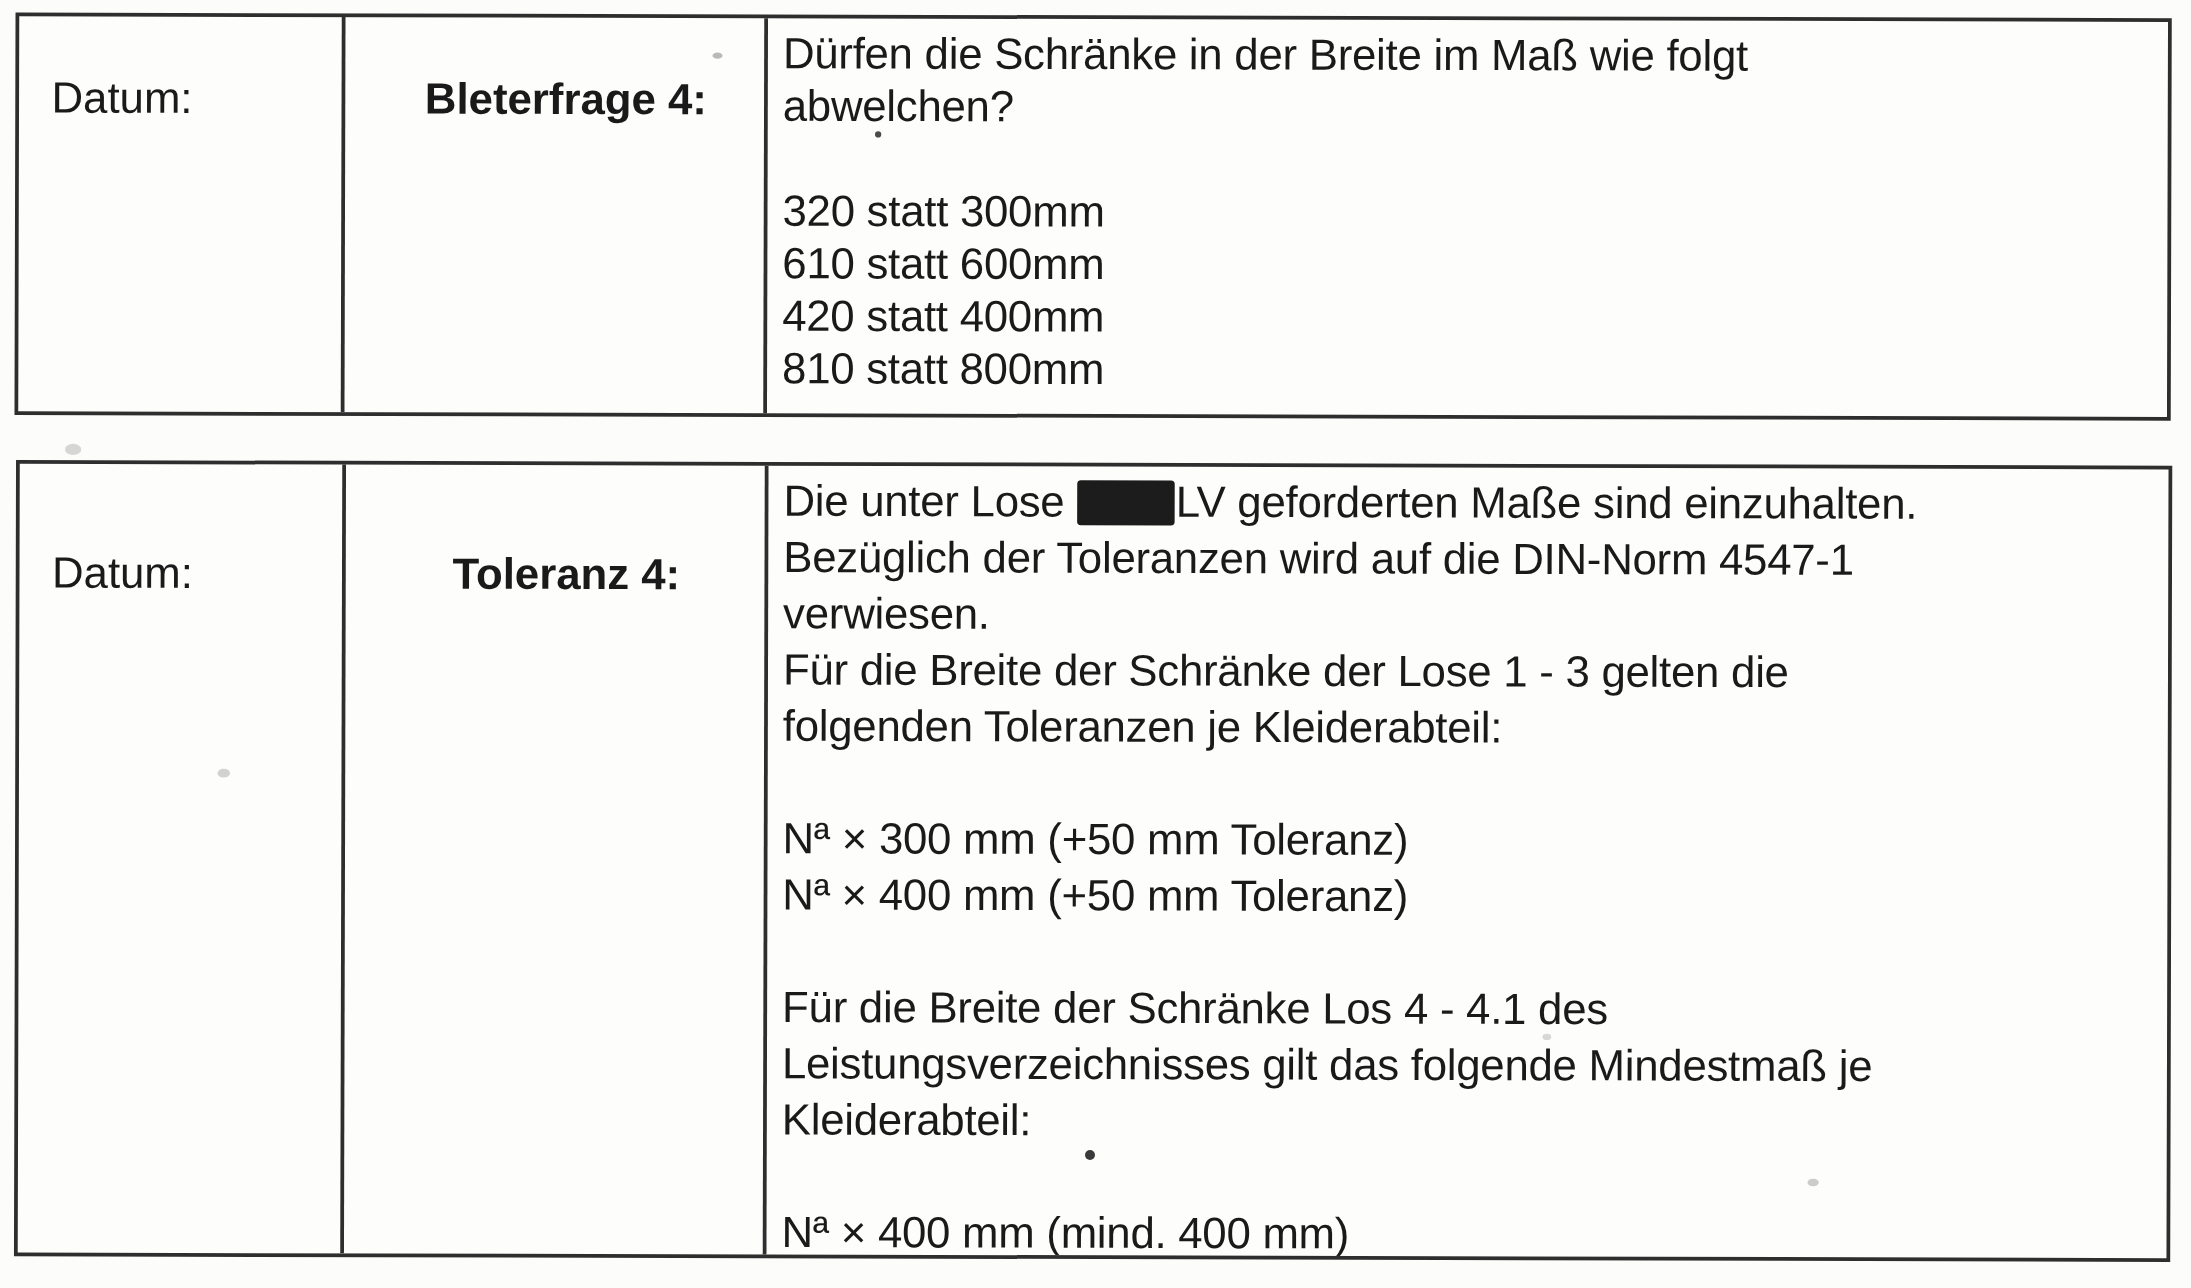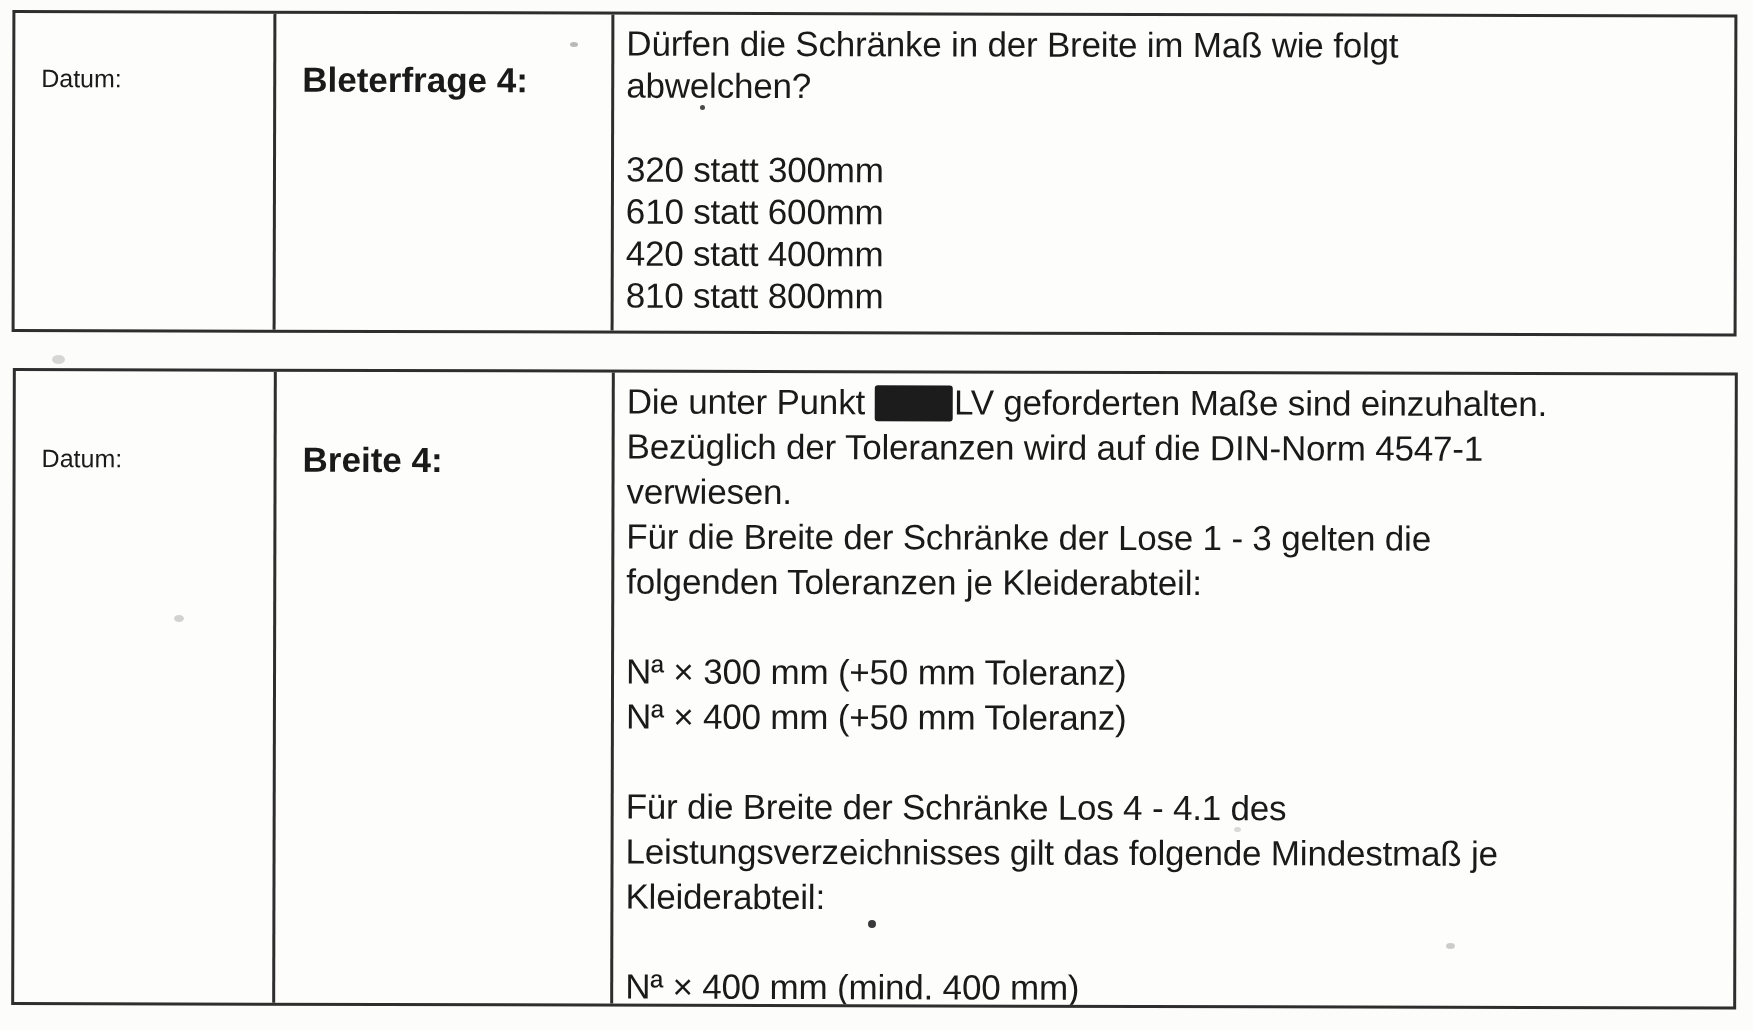--- a/index.html
+++ b/index.html
@@ -35,28 +35,29 @@
     overflow: hidden;
   }
   .cell + .cell { border-left: 3px solid #2e2e2e; }
   .date-cell  { padding: 42px 8px 0 26px; }
   .label-cell { padding: 42px 8px 0 26px; font-weight: bold; }
   .table-answer .date-cell  { padding-top: 64px; }
   .table-answer .label-cell { padding-top: 64px; }
   .body-cell  { padding: 8px 18px 0 12px; }
   .table-answer .body-cell { padding-top: 6px; }
   .date-line {
-    font-size: 25px;
+    font-size: 35px;
     line-height: 47px;
     white-space: nowrap;
   }
   .title-line {
     font-size: 35px;
     line-height: 47px;
     white-space: nowrap;
+    text-align: center;
   }
   .line {
     font-size: 35px;
     line-height: 42px;
     min-height: 42px;
     white-space: nowrap;
     letter-spacing: -0.2px;
   }
   .table-answer .line {
     line-height: 45px;
@@ -105,24 +106,24 @@
       <div class="line">420 statt 400mm</div>
       <div class="line">810 statt 800mm</div>
     </div>
   </div>
 
   <div class="doc-table table-answer">
     <div class="cell date-cell">
       <div class="date-line">Datum:</div>
     </div>
     <div class="cell label-cell">
-      <div class="title-line">Breite 4:</div>
+      <div class="title-line">Toleranz 4:</div>
     </div>
     <div class="cell body-cell">
-      <div class="line"><span>Die unter Punkt</span><span class="redaction"></span><span>LV geforderten Maße sind einzuhalten.</span></div>
+      <div class="line"><span>Die unter Lose</span><span class="redaction"></span><span>LV geforderten Maße sind einzuhalten.</span></div>
       <div class="line">Bezüglich der Toleranzen wird auf die DIN-Norm 4547-1</div>
       <div class="line">verwiesen.</div>
       <div class="line">Für die Breite der Schränke der Lose 1 - 3 gelten die</div>
       <div class="line">folgenden Toleranzen je Kleiderabteil:</div>
       <div class="line"></div>
       <div class="line">Nª × 300 mm (+50 mm Toleranz)</div>
       <div class="line">Nª × 400 mm (+50 mm Toleranz)</div>
       <div class="line"></div>
       <div class="line">Für die Breite der Schränke Los 4 - 4.1 des</div>
       <div class="line">Leistungsverzeichnisses gilt das folgende Mindestmaß je</div>

